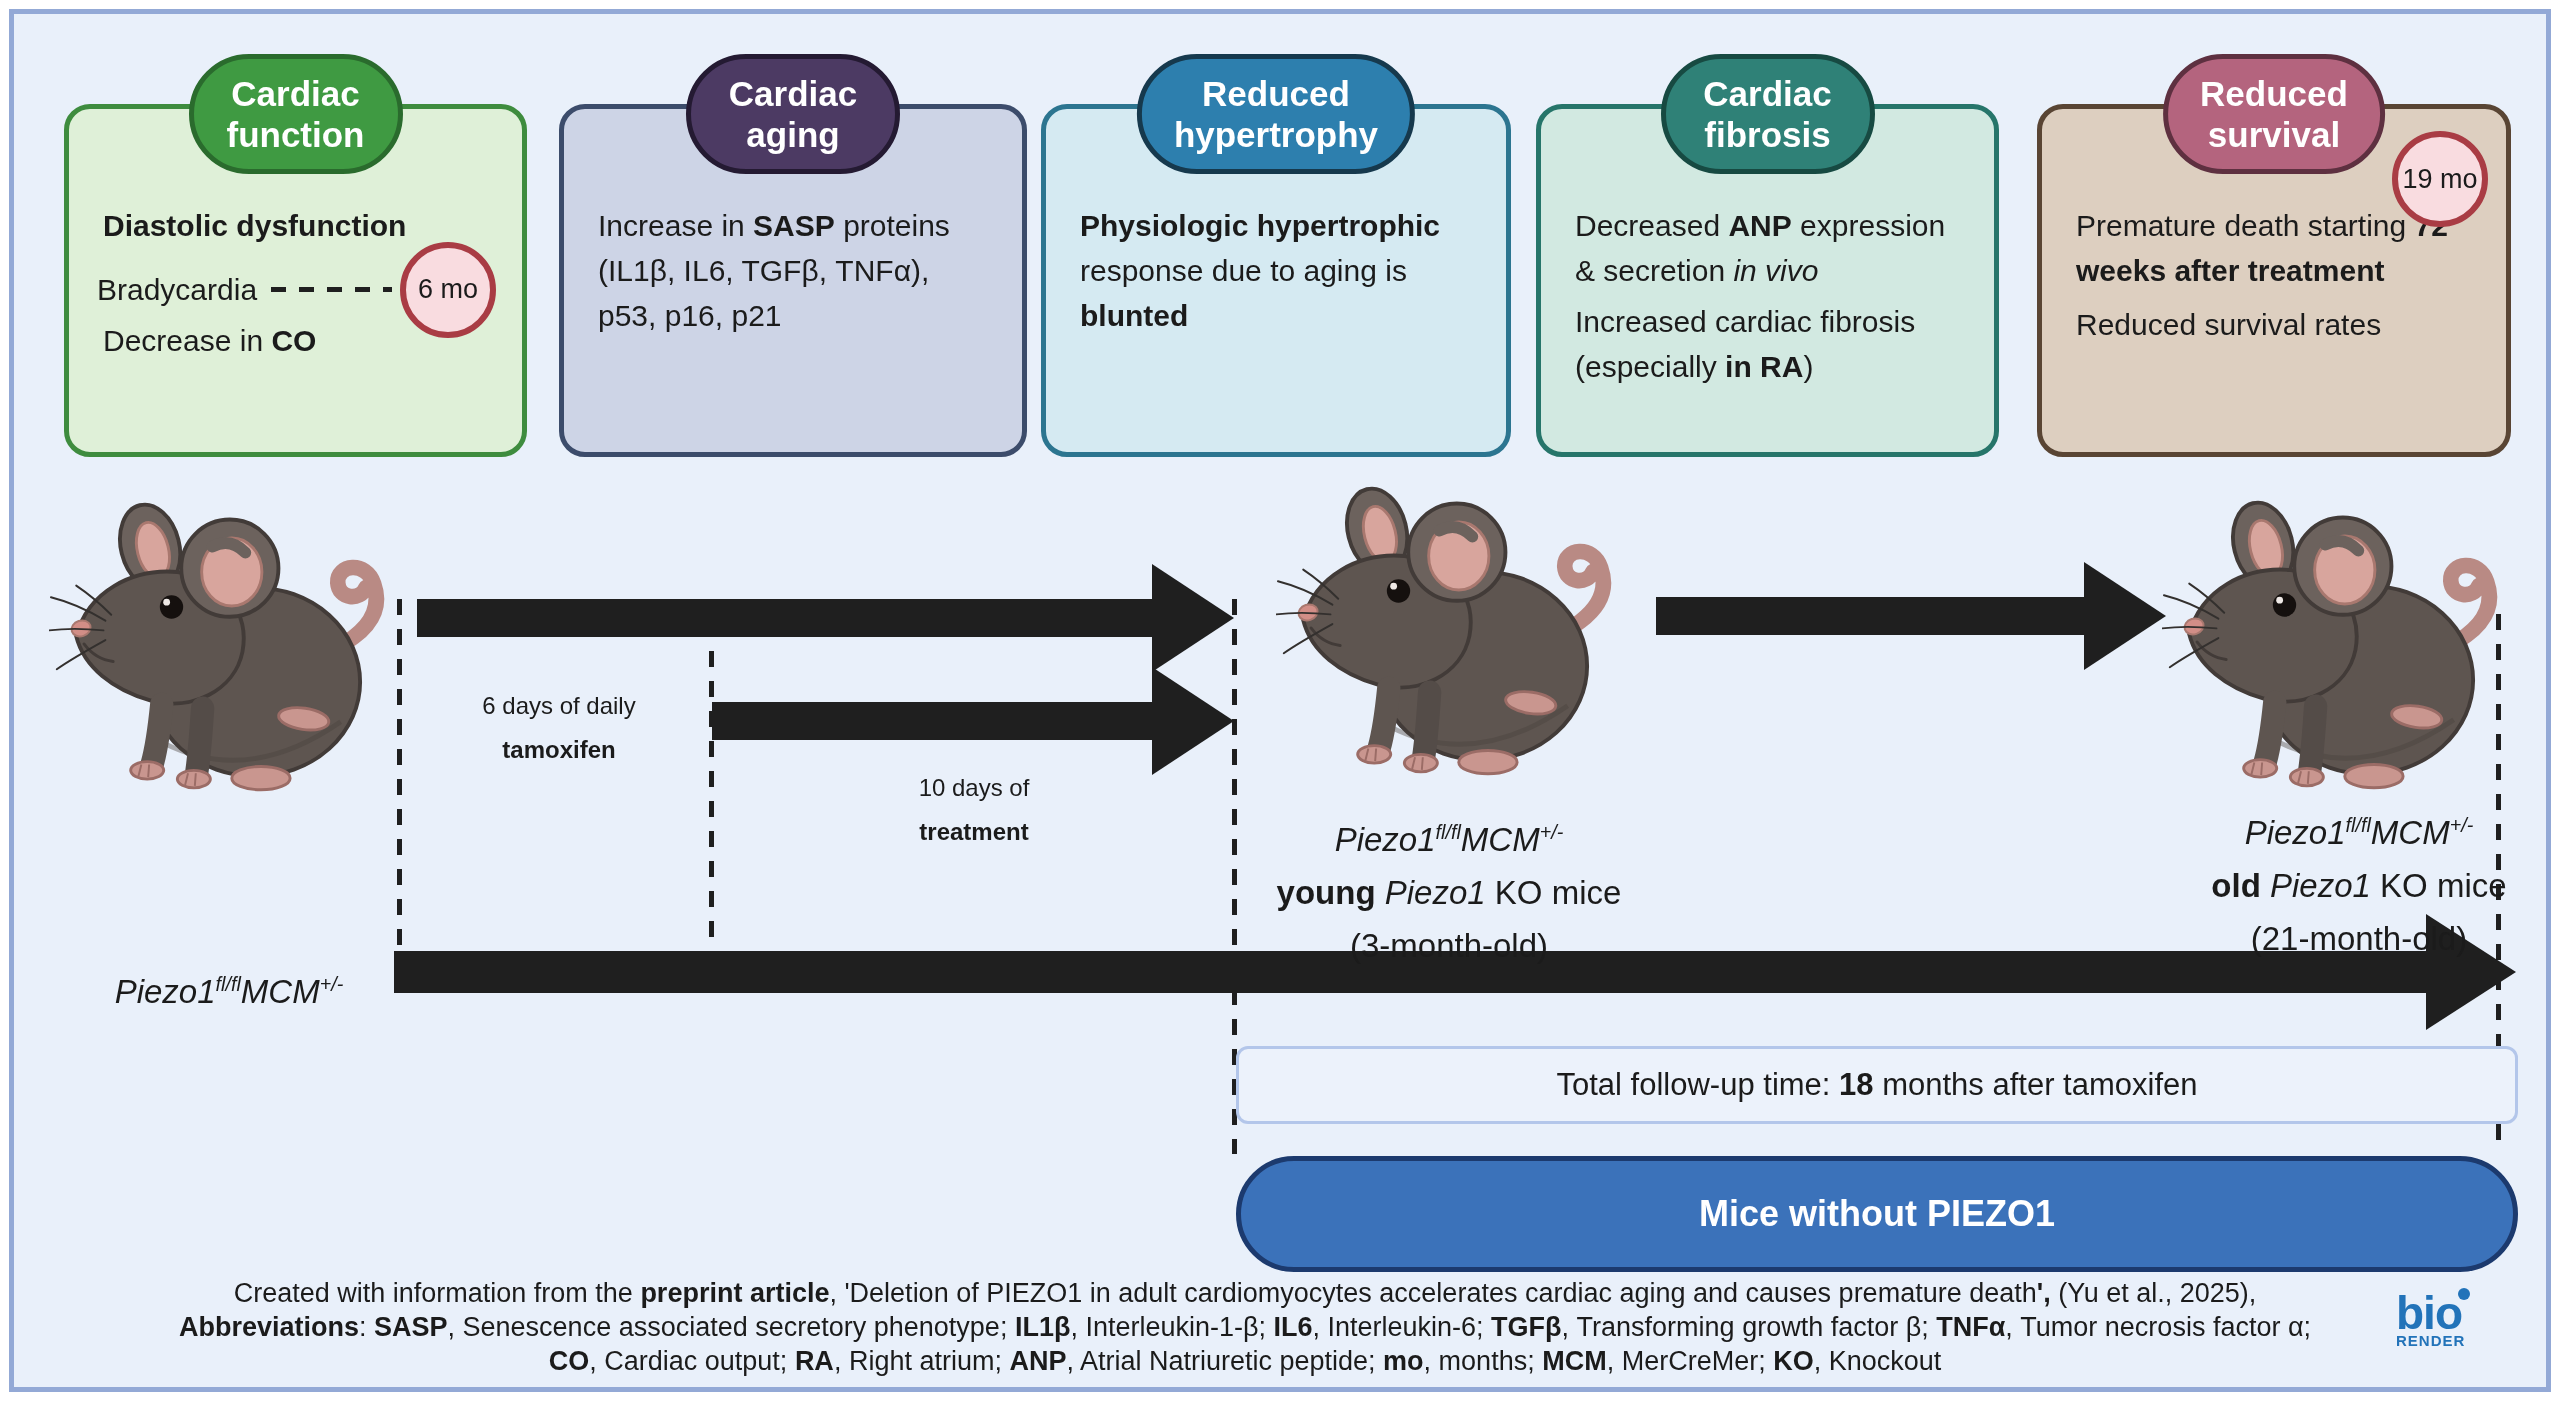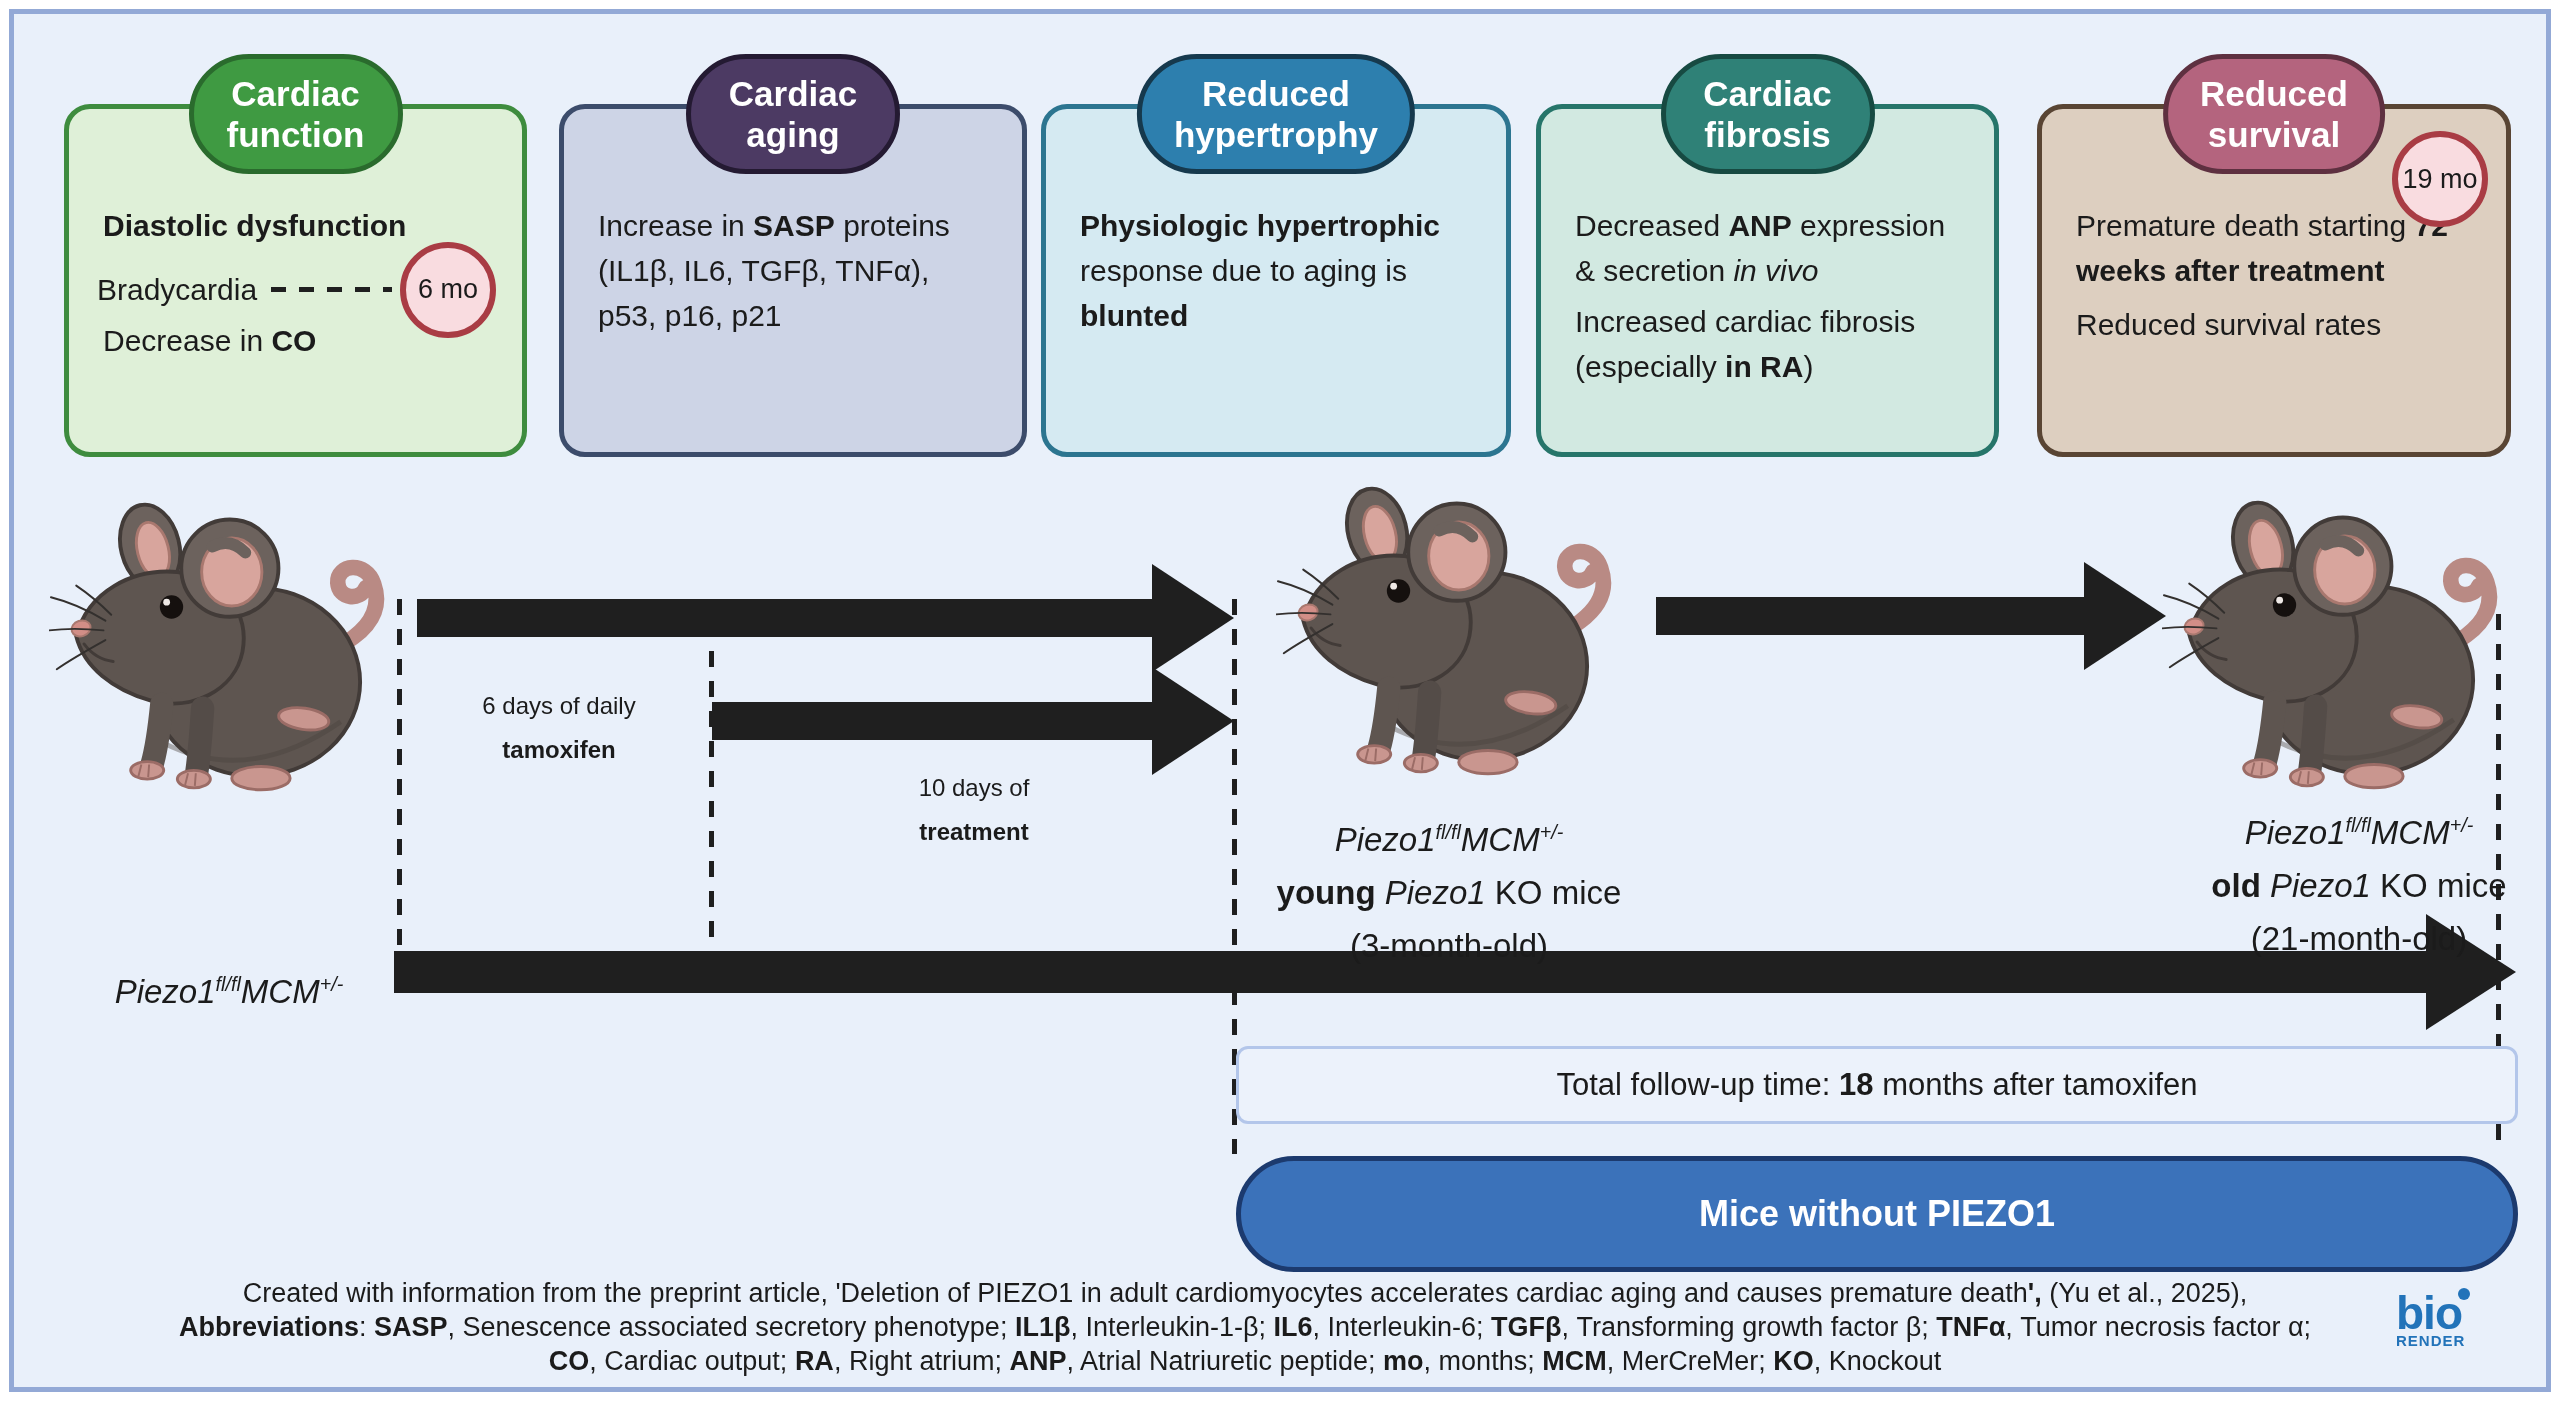--- a/index.html
+++ b/index.html
@@ -241,21 +241,21 @@
 
     <div class="followup" style="--fill: #ecf2fb; --border: #b3c6ea;">
       <span><span>Total follow-up time: </span><span style="font-weight: 700;">18</span><span> months after tamoxifen</span></span>
     </div>
 
     <div class="banner" style="--fill: #3b72ba; --border: #1c3a6e;">
       <span>Mice without PIEZO1</span>
     </div>
 
     <div class="caption">
-      <div><span>Created with information from the </span><span style="font-weight: 400;">preprint article</span><span>, 'Deletion of PIEZO1 in adult cardiomyocytes accelerates cardiac aging and causes premature death</span><span style="font-weight: 700;">',</span><span> (Yu et al., 2025),</span></div>
+      <div><span>Created with information from the </span><span style="font-weight: 700;">preprint article</span><span>, 'Deletion of PIEZO1 in adult cardiomyocytes accelerates cardiac aging and causes premature death</span><span style="font-weight: 700;">',</span><span> (Yu et al., 2025),</span></div>
       <div><span style="font-weight: 700;">Abbreviations</span><span>: </span><span style="font-weight: 700;">SASP</span><span>, Senescence associated secretory phenotype; </span><span style="font-weight: 700;">IL1β</span><span>, Interleukin-1-β; </span><span style="font-weight: 700;">IL6</span><span>, Interleukin-6; </span><span style="font-weight: 700;">TGFβ</span><span>, Transforming growth factor β; </span><span style="font-weight: 700;">TNFα</span><span>, Tumor necrosis factor α;</span></div>
       <div><span style="font-weight: 700;">CO</span><span>, Cardiac output; </span><span style="font-weight: 700;">RA</span><span>, Right atrium; </span><span style="font-weight: 700;">ANP</span><span>, Atrial Natriuretic peptide; </span><span style="font-weight: 700;">mo</span><span>, months; </span><span style="font-weight: 700;">MCM</span><span>, MerCreMer; </span><span style="font-weight: 700;">KO</span><span>, Knockout</span></div>
     </div>
 
     <div class="logo" style="--logocolor: #2273b9;">
       <span class="word"><span>bio</span><span class="dot"></span></span>
       <div class="sub">RENDER</div>
     </div>
 
   </div>

